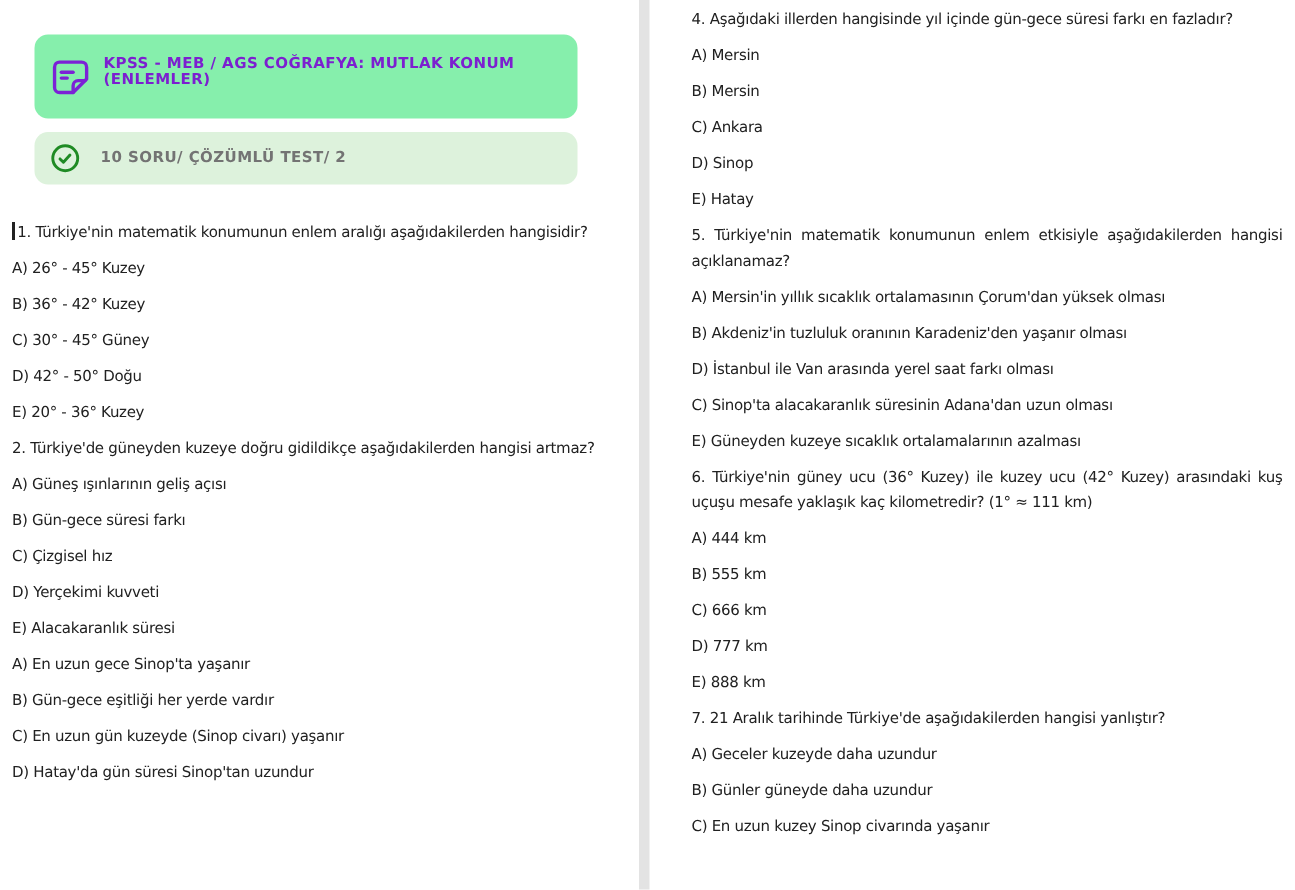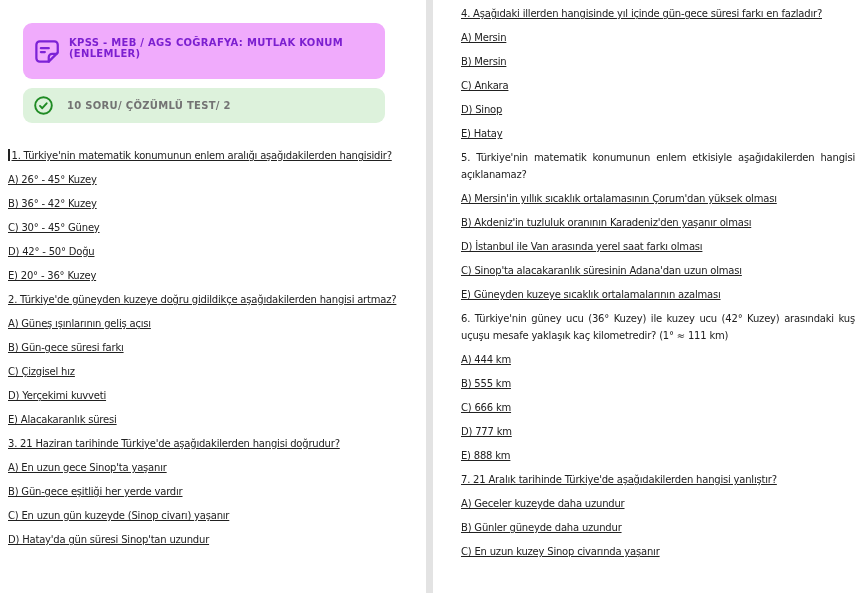--- a/index.html
+++ b/index.html
@@ -21,21 +21,21 @@
     position: absolute; left: 426px; top: 0;
     width: 7px; height: 593px; background: #e3e3e3;
   }
 
   
   .badges { margin: 23px 0 24px 15px; width: 362px; }
   .badge {
     border-radius: 9px; display: flex; align-items: center;
   }
   .badge-purple {
-    background: #f0abfc; height: 56px; padding: 0 10px;
+    background: #86efac; height: 56px; padding: 0 10px;
     margin-bottom: 9px; color: #7c1fd0;
   }
   .badge-green {
     background: #ddf2dc; height: 35px; padding: 0 10px;
     color: #737373;
   }
   .badge .icon { flex: 0 0 auto; display: flex; align-items: center; }
   .badge-purple .icon { margin-right: 9px; }
   .badge-green  .icon { margin-right: 13px; }
   .badge-text-block { display: flex; flex-direction: column; }
@@ -44,21 +44,21 @@
   }
   .badge-title { margin-bottom: 7px; }
 
   
   p.line {
     margin: 0 0 7px 0;
     font-size: 10px;
     line-height: 17px;
     letter-spacing: -0.2px;
   }
-  .nowrap { white-space: nowrap; text-decoration: underline; }
+  .nowrap { white-space: nowrap; }
   .justify { text-align: justify; }
   .caret {
     display: inline-block; width: 1.5px; height: 12px;
     background: #222; margin-right: 2px; vertical-align: -2px;
   }
 </style>
 </head>
 <body>
 
 <div class="col col-left">
@@ -96,21 +96,20 @@
   <p class="line nowrap">D) 42° - 50° Doğu</p>
   <p class="line nowrap">E) 20° - 36° Kuzey</p>
 
   <p class="line nowrap">2. Türkiye'de güneyden kuzeye doğru gidildikçe aşağıdakilerden hangisi artmaz?</p>
   <p class="line nowrap">A) Güneş ışınlarının geliş açısı</p>
   <p class="line nowrap">B) Gün-gece süresi farkı</p>
   <p class="line nowrap">C) Çizgisel hız</p>
   <p class="line nowrap">D) Yerçekimi kuvveti</p>
   <p class="line nowrap">E) Alacakaranlık süresi</p>
 
-  <p class="line nowrap">3. 21 Haziran tarihinde Türkiye'de aşağıdakilerden hangisi doğrudur?</p>
   <p class="line nowrap">A) En uzun gece Sinop'ta yaşanır</p>
   <p class="line nowrap">B) Gün-gece eşitliği her yerde vardır</p>
   <p class="line nowrap">C) En uzun gün kuzeyde (Sinop civarı) yaşanır</p>
   <p class="line nowrap">D) Hatay'da gün süresi Sinop'tan uzundur</p>
 
 </div>
 
 <div class="divider"></div>
 
 <div class="col col-right">

